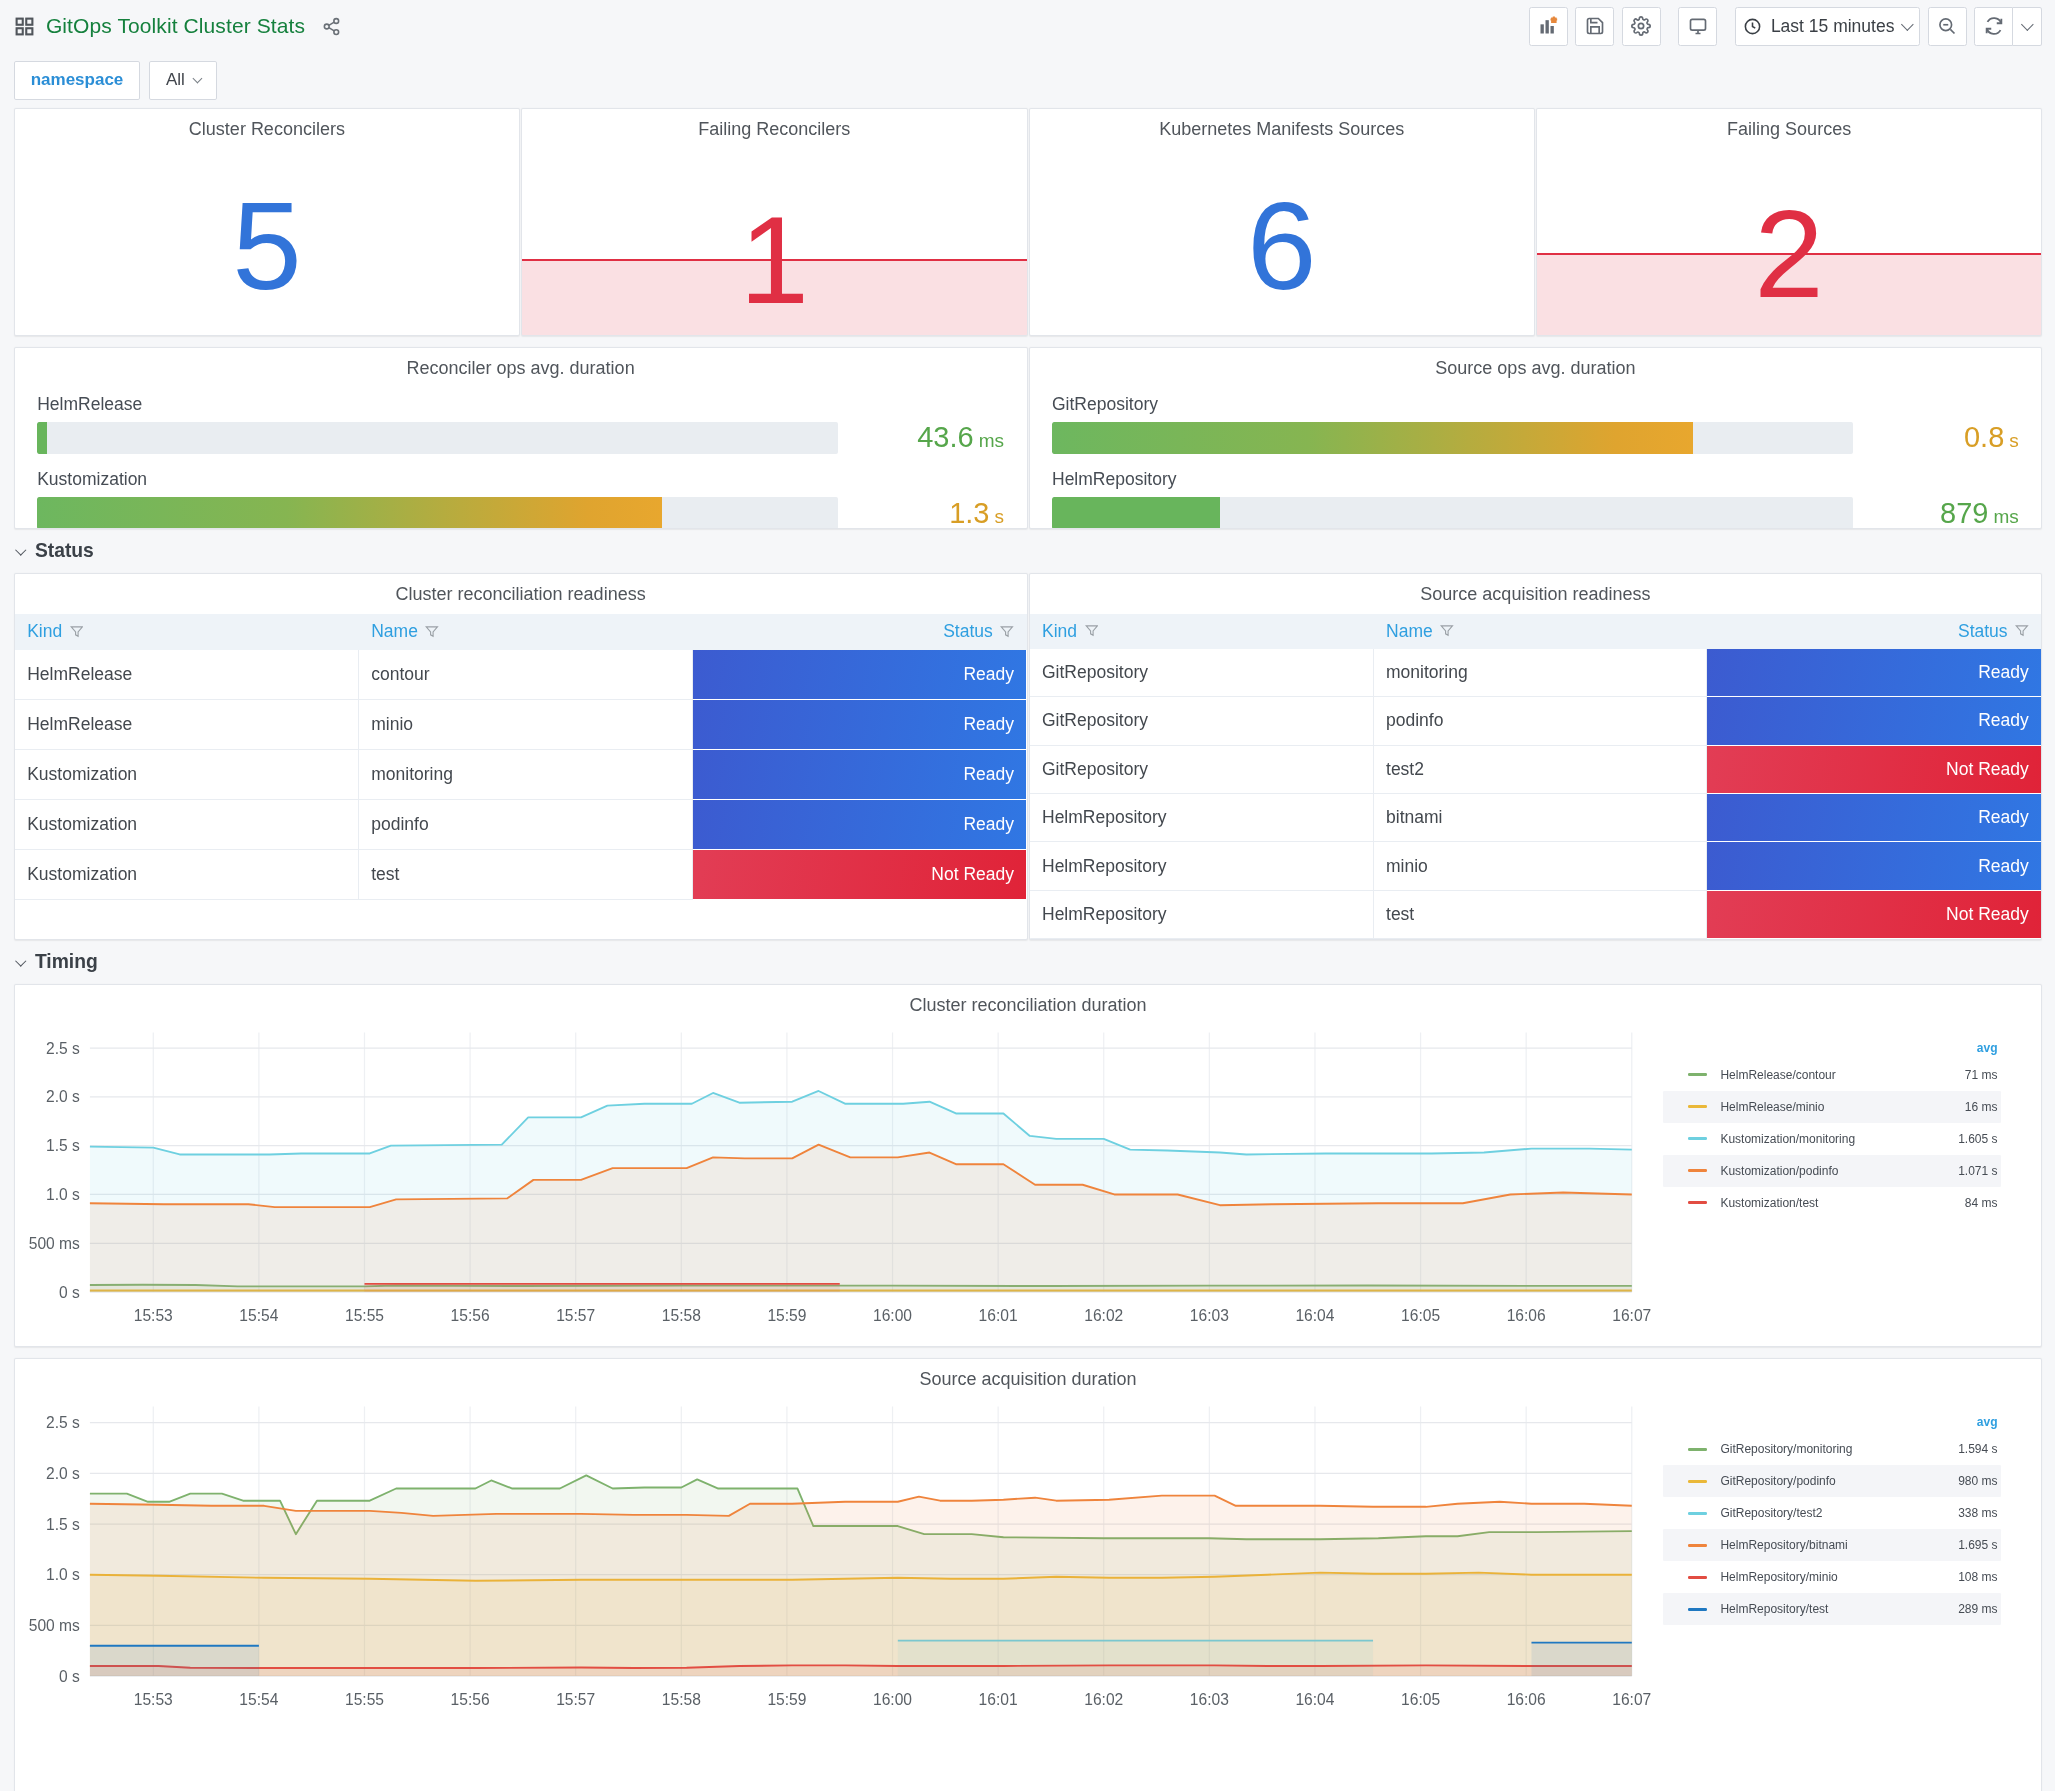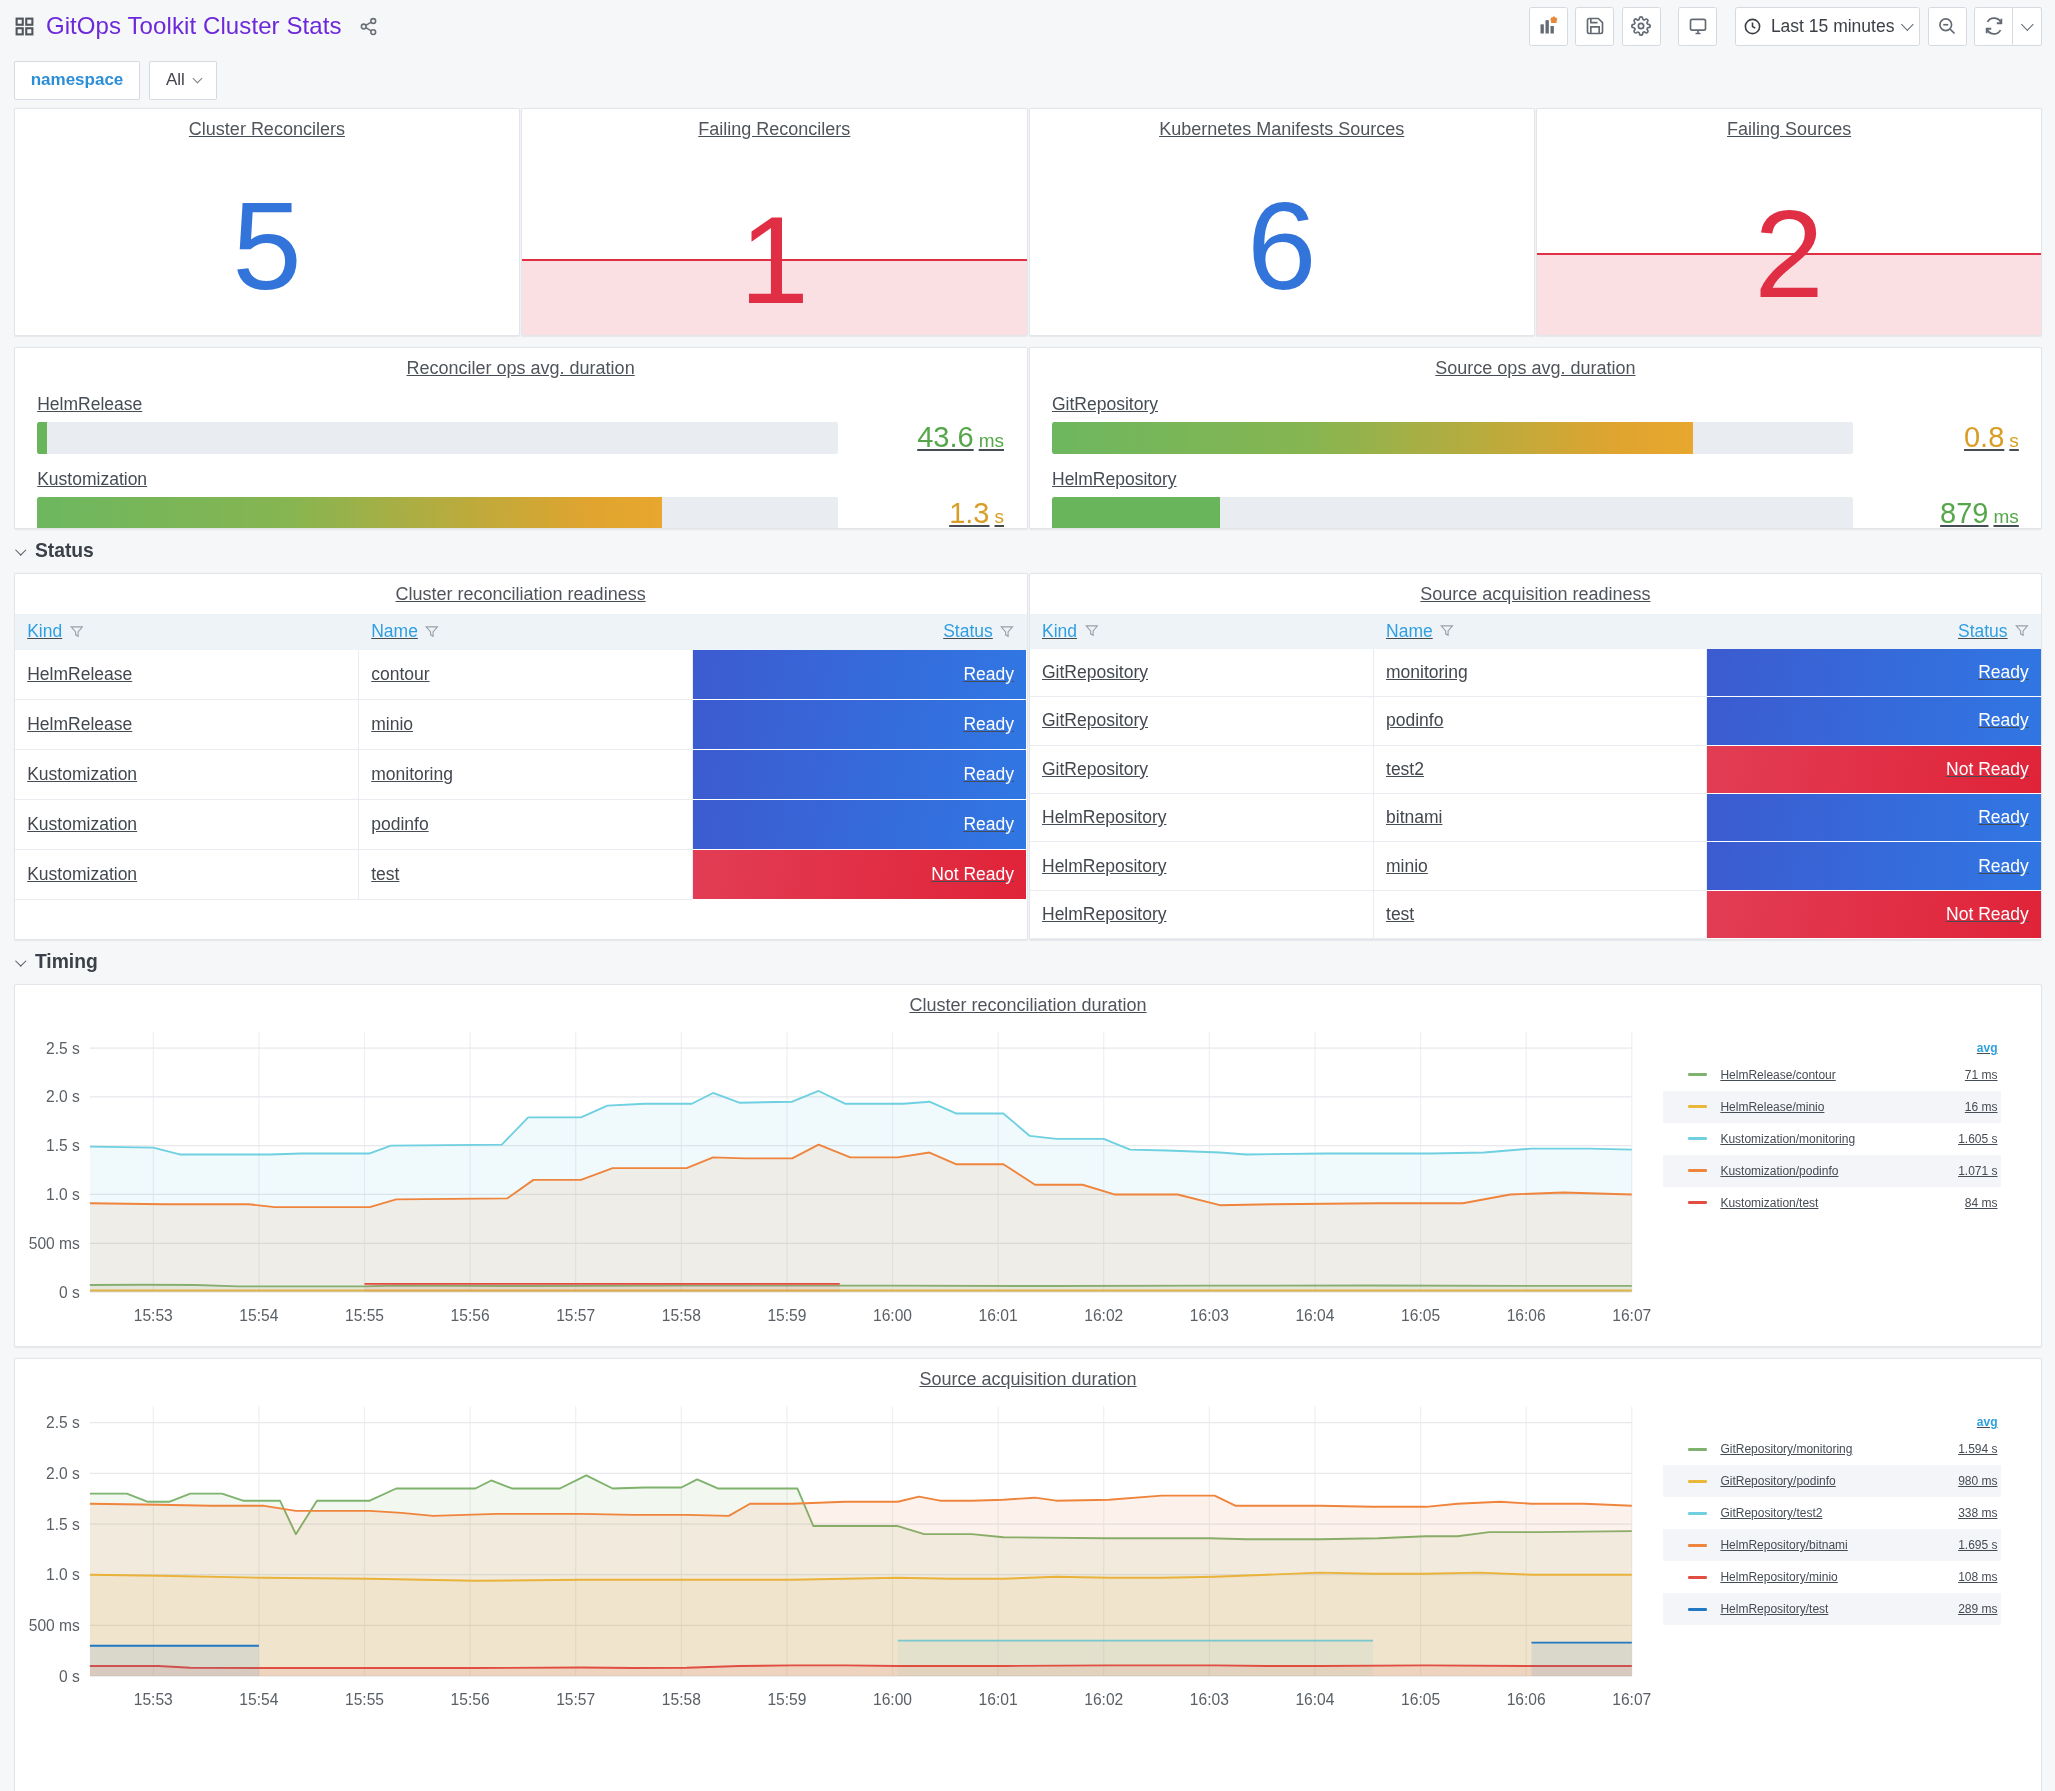--- a/index.html
+++ b/index.html
@@ -3,21 +3,21 @@
 <meta charset="utf-8">
 <style>
   * { margin:0; padding:0; box-sizing:border-box; }
   html,body { width:2056px; background:#f6f7f9; font-family:"Liberation Sans",sans-serif; color:#464c54; }
   .page { width:2056px; height:1791px; padding:0 13.7px 13.7px 13.7px; overflow:hidden; }
 
   
   .hdr { height:52px; display:flex; align-items:center; }
   .hdr-left { display:flex; align-items:center; gap:11.2px; }
   .grid-ic { width:21px; height:21px; color:#51565c; }
-  .title { font-size:24px; font-weight:500; color:#6d28d9; letter-spacing:0.1px; }
+  .title { font-size:21px; font-weight:500; color:#15803d; letter-spacing:0.1px; }
   .share-ic { width:19px; height:19px; color:#6a7077; margin-left:6.2px; }
   .hdr-right { margin-left:auto; display:flex; align-items:center; gap:7.5px; }
   .tbtn { height:39px; min-width:39px; background:#fff; border:0.6px solid #d5d9e0; border-radius:2.5px;
           display:flex; align-items:center; justify-content:center; color:#646a73; padding:0 7.5px; cursor:pointer; }
   .tbtn svg { width:20px; height:20px; }
   .tgroup { display:flex; }
   .tgroup .tbtn:first-child { border-radius:2.5px 0 0 2.5px; }
   .tgroup .tbtn:last-child { border-radius:0 2.5px 2.5px 0; border-left:none; min-width:29px; }
   .timepick { gap:8.7px; font-size:17.5px; color:#3a3f45; }
   .chev { width:8.7px; height:8.7px; border-right:1.9px solid #646a73; border-bottom:1.9px solid #646a73;
@@ -30,21 +30,21 @@
           align-items:center; padding:0 16px; font-size:17px; }
   .pill.ns { color:#2b8ed6; font-weight:700; }
   .pill.val { color:#41454c; gap:8.7px; }
   .chev-sm { width:6.9px; height:6.9px; border-right:1.9px solid #7a8087; border-bottom:1.9px solid #7a8087;
              transform:rotate(45deg); margin-top:-3.7px; }
 
   
   .panel { background:#fff; border:0.6px solid #e2e5ea; border-radius:1.9px; box-shadow:0 0.6px 1.2px rgba(24,26,27,.07); position:relative; overflow:hidden; }
   .ptitle { text-align:center; font-size:18px; font-weight:500; color:#50555b; padding-top:10px; }
 
-  .row { display:flex; gap:1px; margin-top:0;text-decoration:underline; }
+  .row { display:flex; gap:1px; margin-top:0; }
 
   
   .stat { height:228px; flex:1; display:flex; flex-direction:column; }
   .stat-body { position:relative; flex:1; }
   .stat-num { position:absolute; left:0; right:0; text-align:center; font-size:125px; font-weight:500; line-height:1; z-index:2; }
   .spark { position:absolute; left:0; right:0; bottom:0; border-top:2.5px solid #e02f44; background:rgba(224,47,68,.15); z-index:1; }
 
   
   .gauge { height:182px; flex:1; padding:0 22.5px 12.5px 22.5px; }
   .grow { margin-top:15px; }

